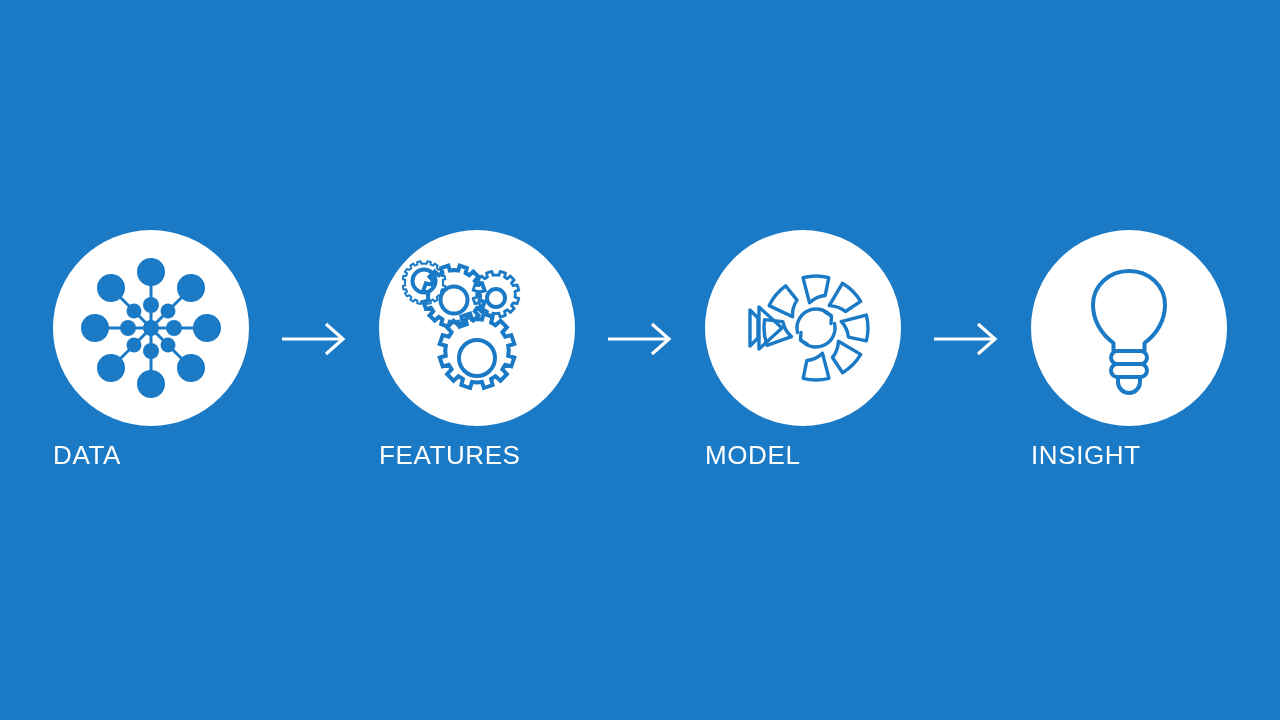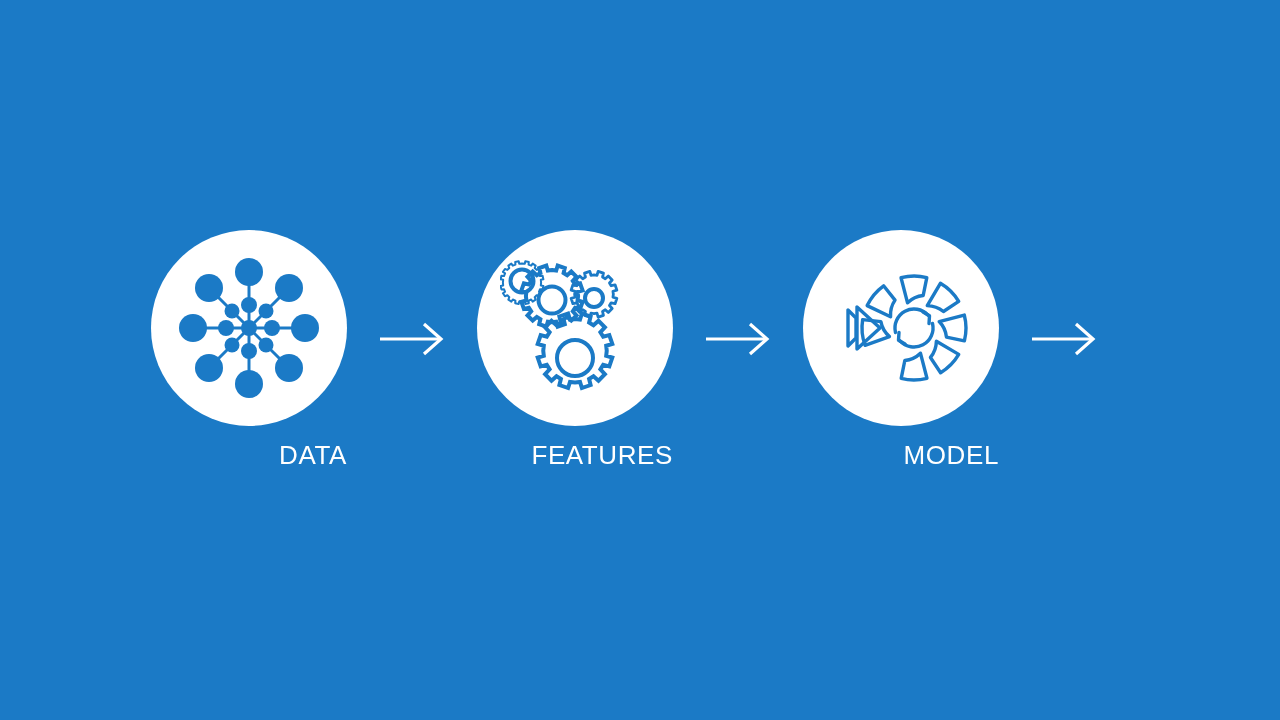--- a/index.html
+++ b/index.html
@@ -30,21 +30,21 @@
     flex-direction: row;
     align-items: center;
     justify-content: center;
   }
   .stage {
     position: relative;
     width: 196px;
     height: 260px;
     display: flex;
     flex-direction: column;
-    align-items: flex-end;
+    align-items: flex-start;
     justify-content: flex-start;
   }
   .stage-disc {
     width: 196px;
     height: 196px;
     border-radius: 50%;
     background: #ffffff;
     display: flex;
     align-items: center;
     justify-content: center;
@@ -208,15 +208,38 @@
 
     <div class="connector">
       <svg width="66" height="34" viewBox="0 0 66 34" aria-hidden="true">
         <g stroke="#ffffff" stroke-width="3.2" fill="none" stroke-linecap="butt" stroke-linejoin="miter">
           <line x1="1" y1="17" x2="62" y2="17"></line>
           <polyline points="45,2 62,17 45,32"></polyline>
         </g>
       </svg>
     </div>
 
+    <div class="stage">
+      <div class="stage-disc">
+        <svg width="150" height="150" viewBox="0 0 150 150" aria-hidden="true">
+          <g fill="none" stroke="#1b7ac6" stroke-width="4" stroke-linejoin="round" stroke-linecap="round">
+
+            <path d="M 59.5 90
+                     C 47 81 39 67 39 52
+                     C 39 32.5 55 18 75 18
+                     C 95 18 111 32.5 111 52
+                     C 111 67 103 81 90.5 90
+                     L 90.5 98
+                     L 59.5 98 Z"></path>
+
+            <rect x="57" y="98" width="36" height="13" rx="6.5" ry="6.5"></rect>
+
+            <rect x="57" y="111" width="36" height="13" rx="6.5" ry="6.5"></rect>
+
+            <path d="M 64 124 L 86 124 L 86 129 A 11 11 0 0 1 64 129 Z"></path>
+          </g>
+        </svg>
+      </div>
+      <div class="stage-label">INSIGHT</div>
+    </div>
 
   </div>
 </div>
 
 </body></html>

